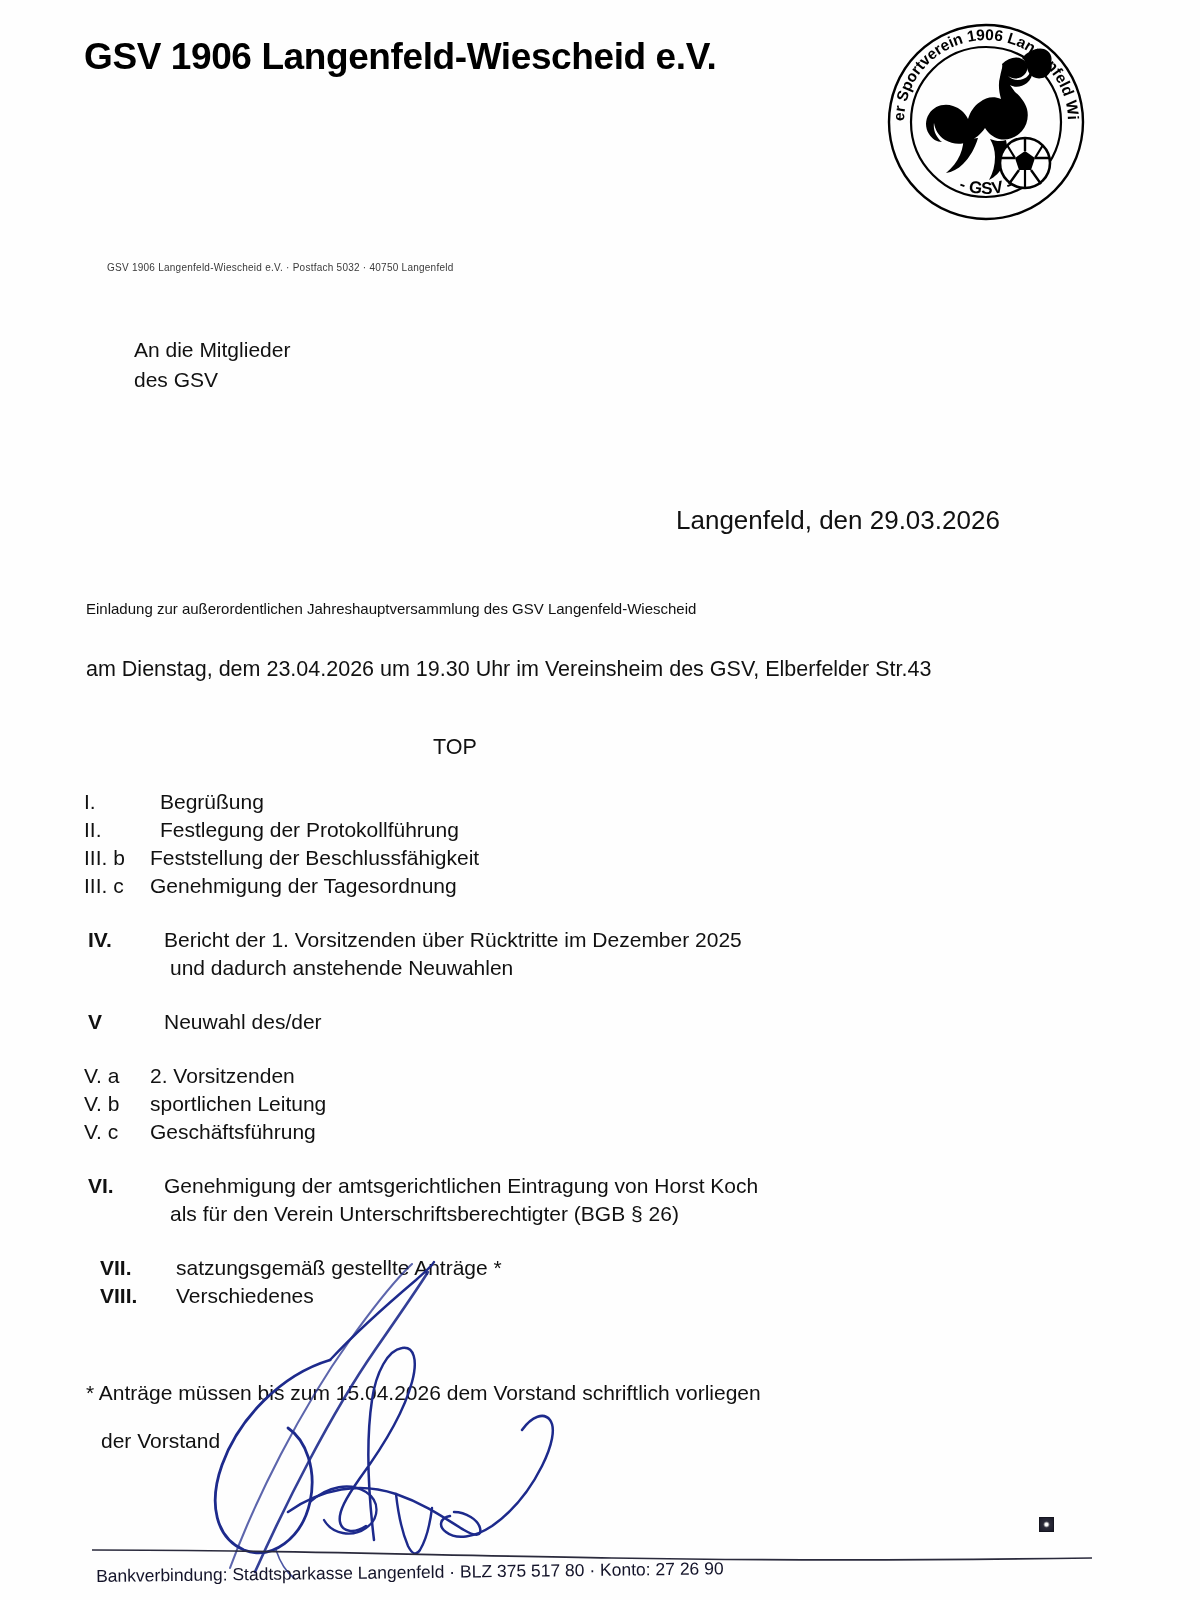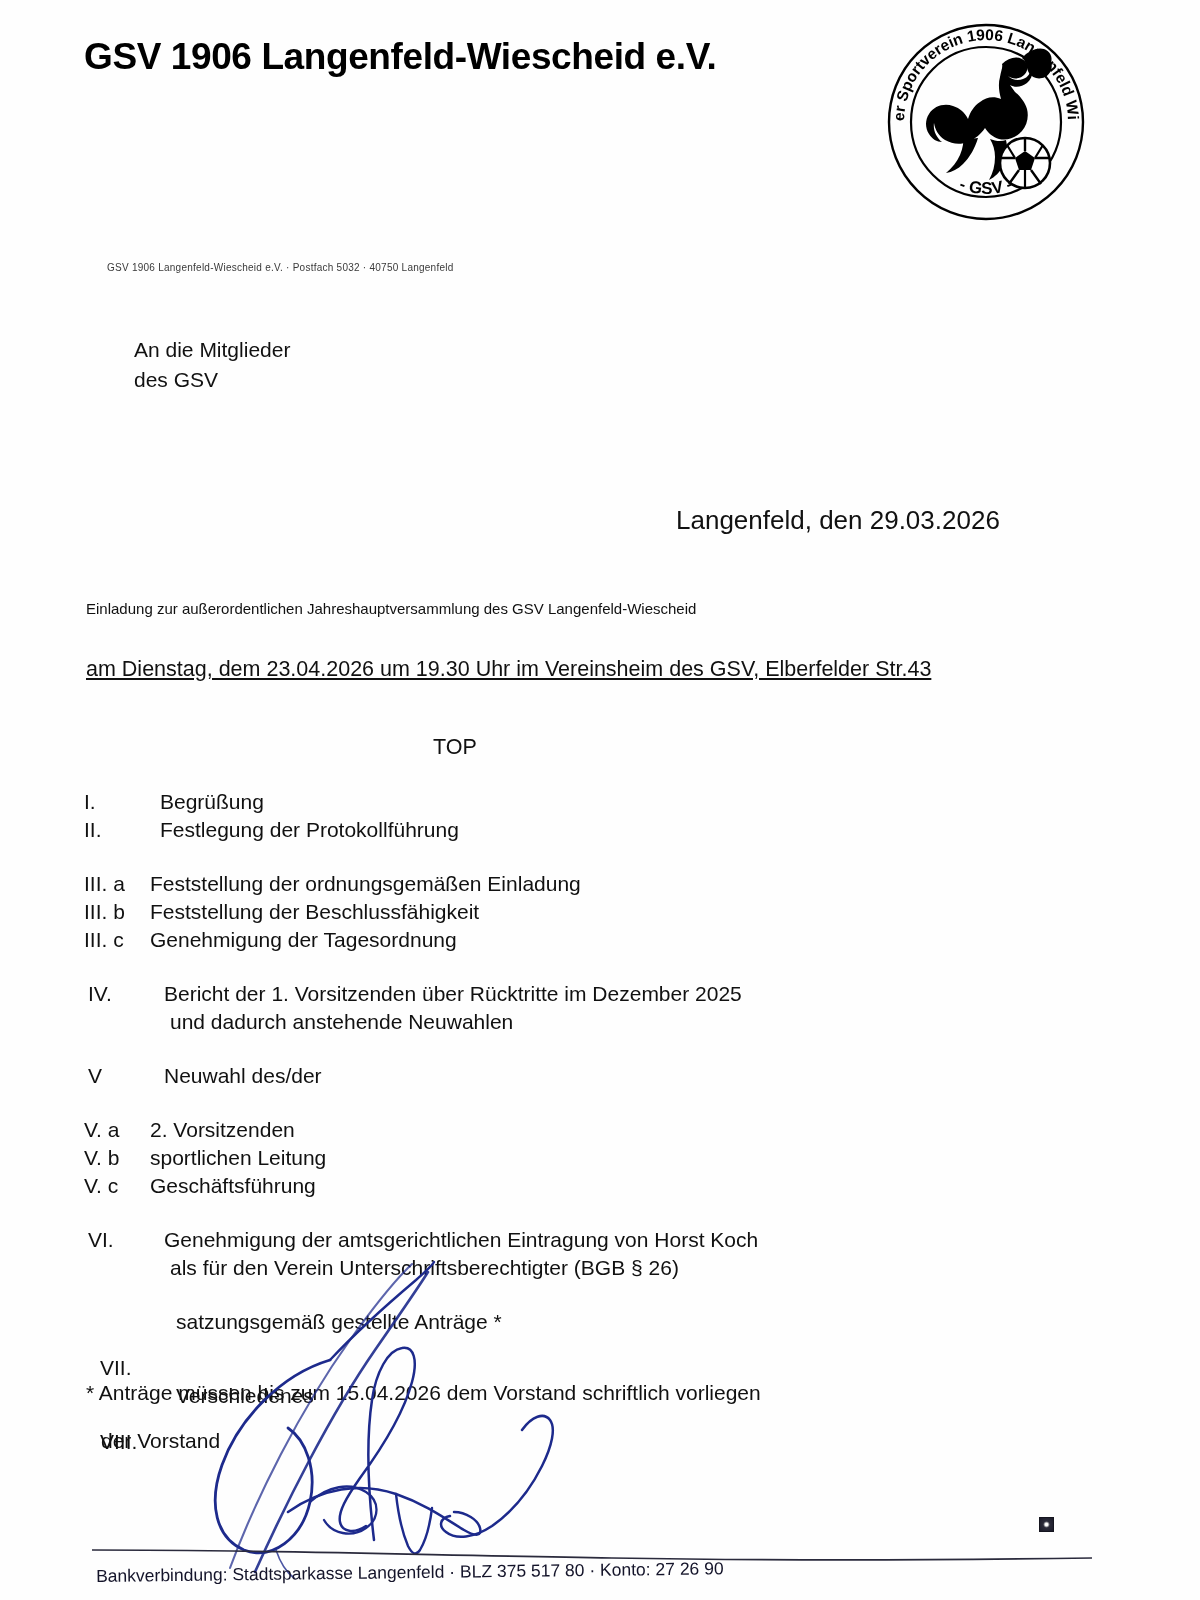--- a/index.html
+++ b/index.html
@@ -92,21 +92,20 @@
     color: #111;
     white-space: nowrap;
   }
   #subject-line-2 {
     position: absolute;
     left: 86px;
     top: 657px;
     font-size: 21.5px;
     color: #111;
     white-space: nowrap;
-    text-decoration: underline;
   }
 
   
   #agenda-heading {
     position: absolute;
     left: 433px;
     top: 735px;
     font-size: 21.5px;
     color: #111;
   }
@@ -124,23 +123,23 @@
     color: #111;
   }
   .agenda-item.gap-before { margin-top: 26px; }
   .agenda-num {
     flex: 0 0 auto;
     text-align: left;
     white-space: nowrap;
   }
   .agenda-num.w-wide { width: 76px; }
   .agenda-num.w-narrow { width: 66px; }
-  .agenda-num.w-roman { width: 76px; }
+  .agenda-num.w-roman { width: 76px; font-weight: bold; }
   .agenda-num.ind-1 { padding-left: 4px; }
-  .agenda-num.ind-2 { padding-left: 16px; margin-top: 46px; }
+  .agenda-num.ind-2 { padding-left: 16px; }
   .agenda-text { flex: 1 1 auto; }
   .agenda-text .sub {
     display: block;
     padding-left: 6px;
   }
 
   
   #agenda-footnote {
     position: absolute;
     left: 86px;
@@ -290,24 +289,20 @@
 
     <div class="agenda-item">
       <span class="agenda-num w-wide">I.</span>
       <span class="agenda-text">Begrüßung</span>
     </div>
     <div class="agenda-item">
       <span class="agenda-num w-wide">II.</span>
       <span class="agenda-text">Festlegung der Protokollführung</span>
     </div>
 
-    <div class="agenda-item gap-before">
-      <span class="agenda-num w-narrow">III. a</span>
-      <span class="agenda-text">Feststellung der ordnungsgemäßen Einladung</span>
-    </div>
     <div class="agenda-item">
       <span class="agenda-num w-narrow">III. b</span>
       <span class="agenda-text">Feststellung der Beschlussfähigkeit</span>
     </div>
     <div class="agenda-item">
       <span class="agenda-num w-narrow">III. c</span>
       <span class="agenda-text">Genehmigung der Tagesordnung</span>
     </div>
 
     <div class="agenda-item gap-before">

